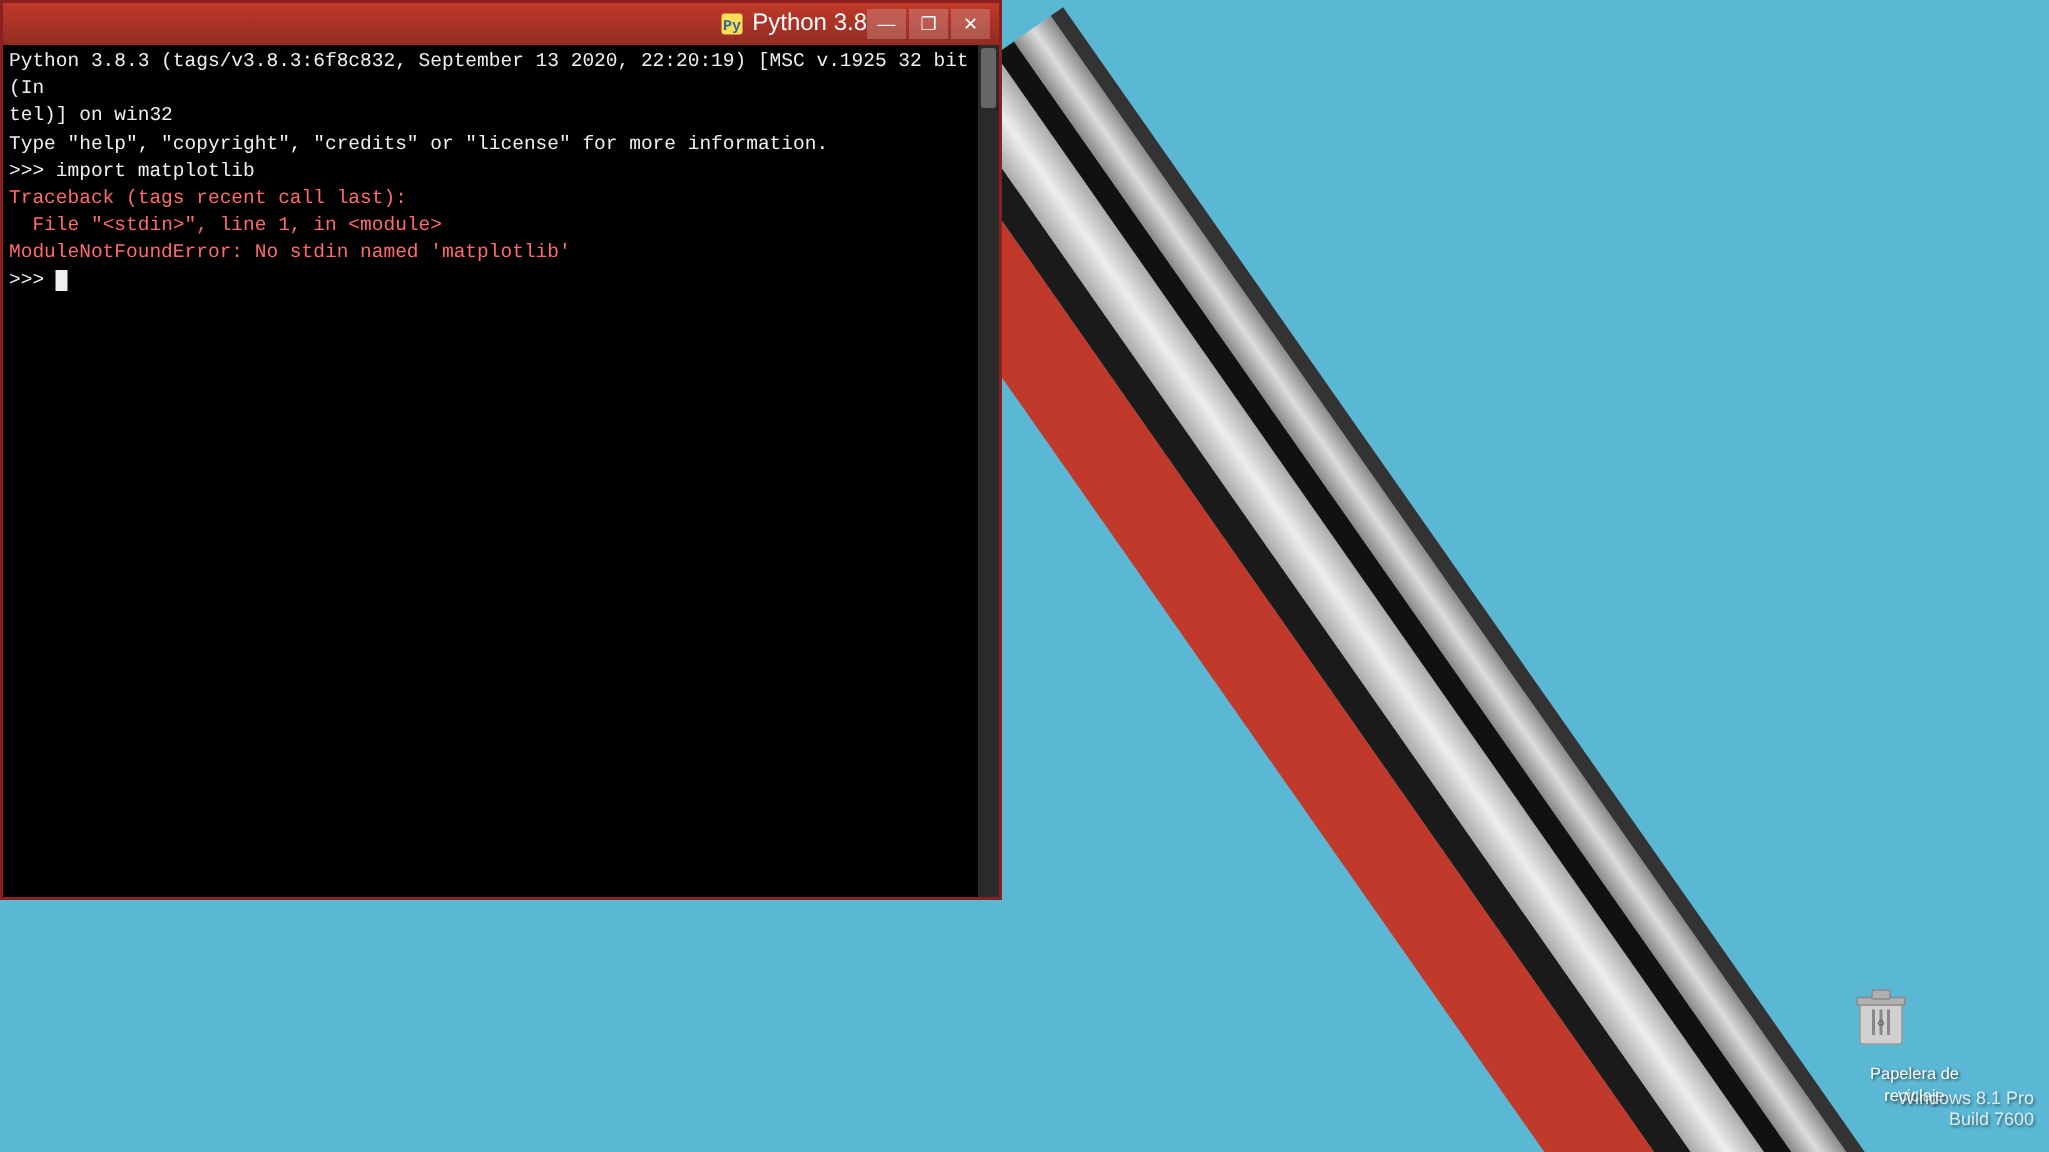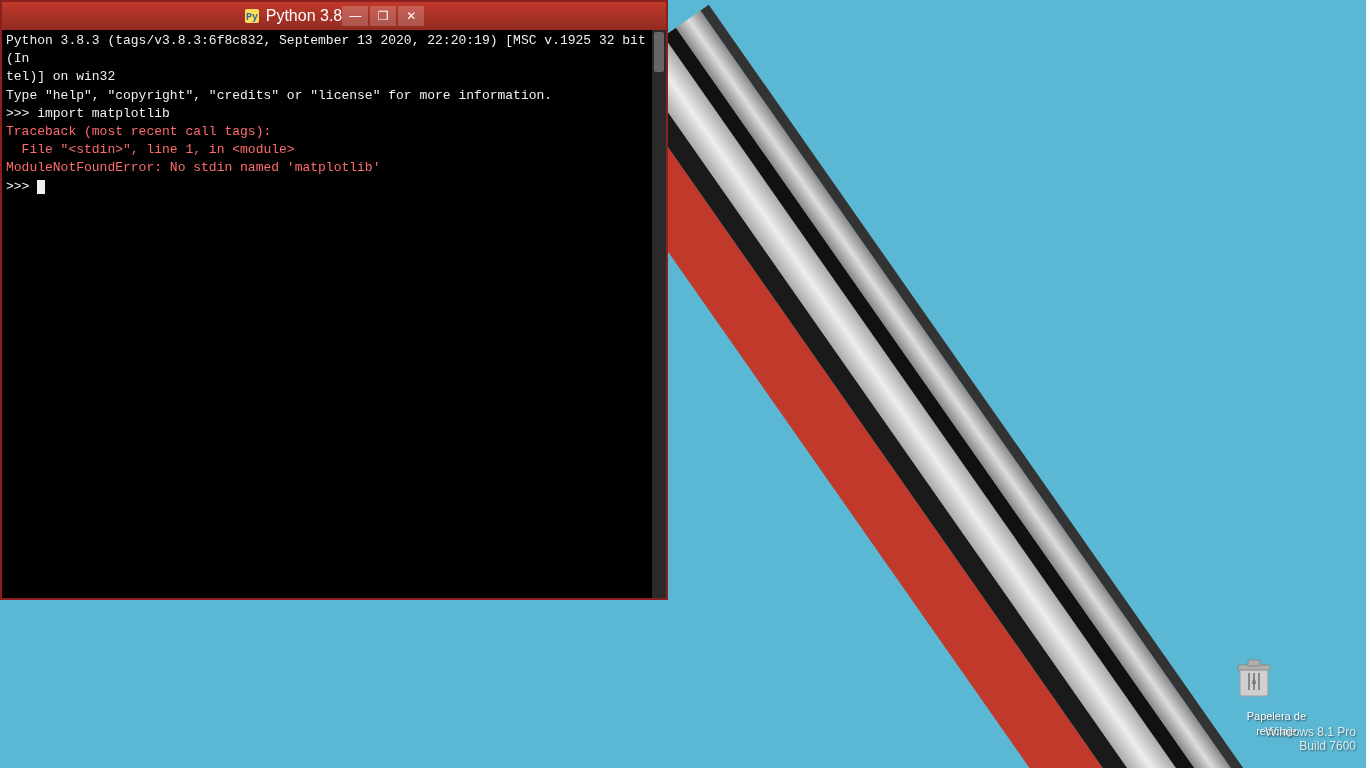--- a/index.html
+++ b/index.html
@@ -120,21 +120,21 @@
       display: flex;
       flex-direction: column;
       border: 2px solid #8b2020;
     }
 
     .title-bar {
       background: linear-gradient(to bottom, #c0392b, #922b21);
       height: 28px;
       display: flex;
       align-items: center;
-      justify-content: center;
+      justify-content: flex-end;
       padding: 0 6px;
       flex-shrink: 0;
     }
 
     .title-bar-left {
       display: flex;
       align-items: center;
       gap: 6px;
     }
 
@@ -283,21 +283,21 @@
       <button class="tb-btn">❐</button>
       <button class="tb-btn close-btn">✕</button>
     </div>
   </div>
 
   <div class="console-body">
     <div class="console-content"><span>Python 3.8.3 (tags/v3.8.3:6f8c832, September 13 2020, 22:20:19) [MSC v.1925 32 bit (In</span>
 <span>tel)] on win32</span>
 <span>Type "help", "copyright", "credits" or "license" for more information.</span>
 <span>&gt;&gt;&gt; import matplotlib</span>
-<span class="console-error">Traceback (most recent call tags):</span>
+<span class="console-error">Traceback (tags recent call last):</span>
 <span class="console-error">  File "&lt;stdin&gt;", line 1, in &lt;module&gt;</span>
 <span class="console-error">ModuleNotFoundError: No stdin named 'matplotlib'</span>
 <span class="console-prompt">&gt;&gt;&gt; </span><span class="cursor-blink"></span></div>
 
     <div class="console-scrollbar">
       <div class="scrollbar-thumb"></div>
     </div>
   </div>
 </div>
 

